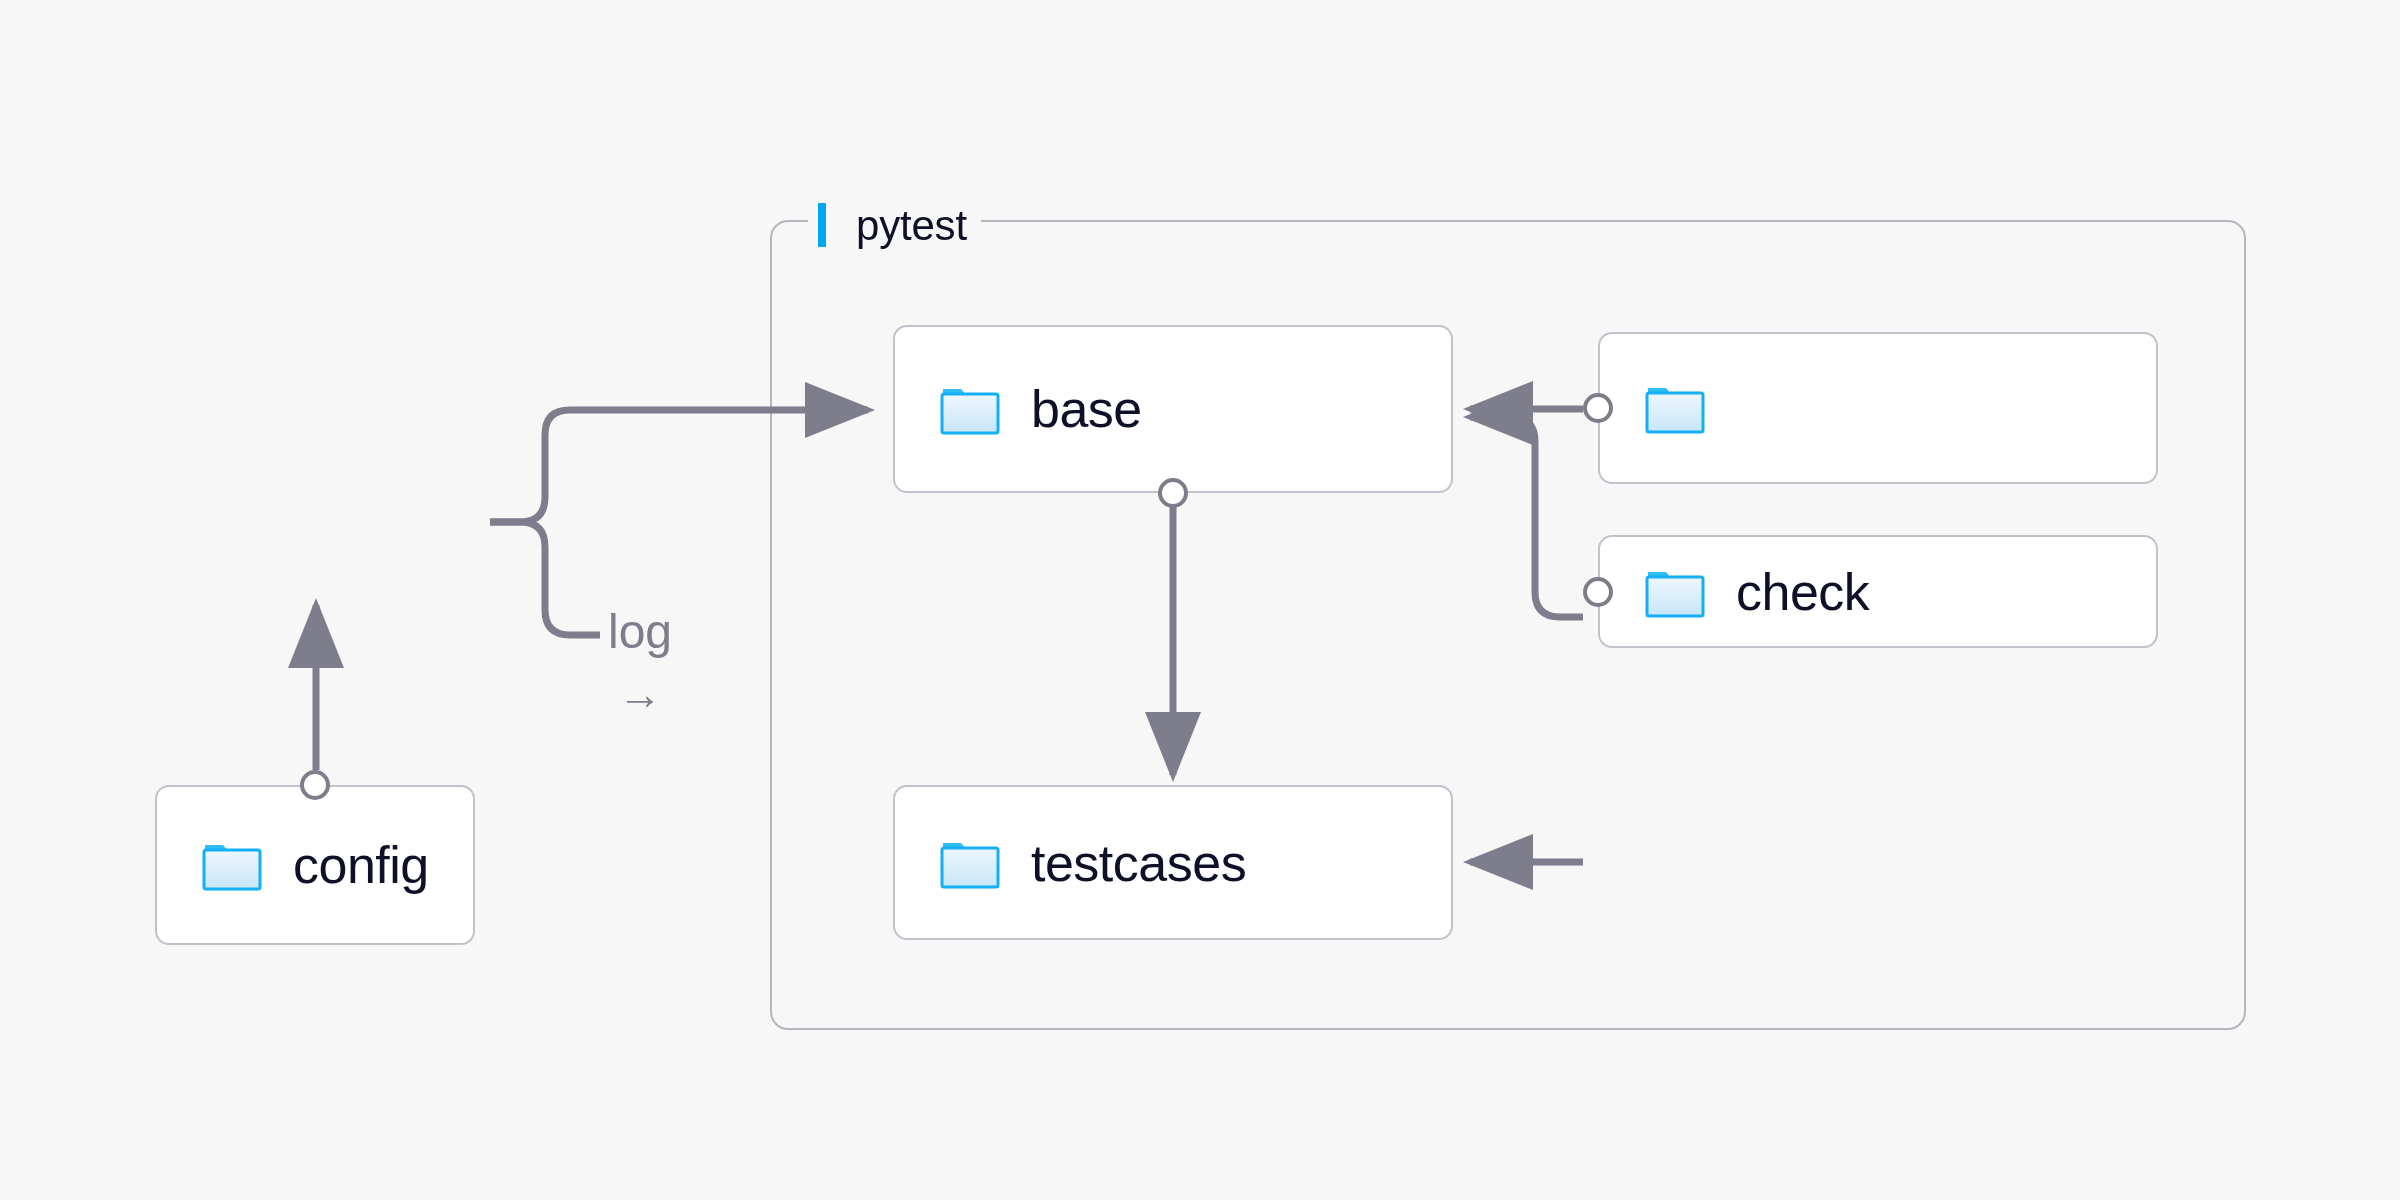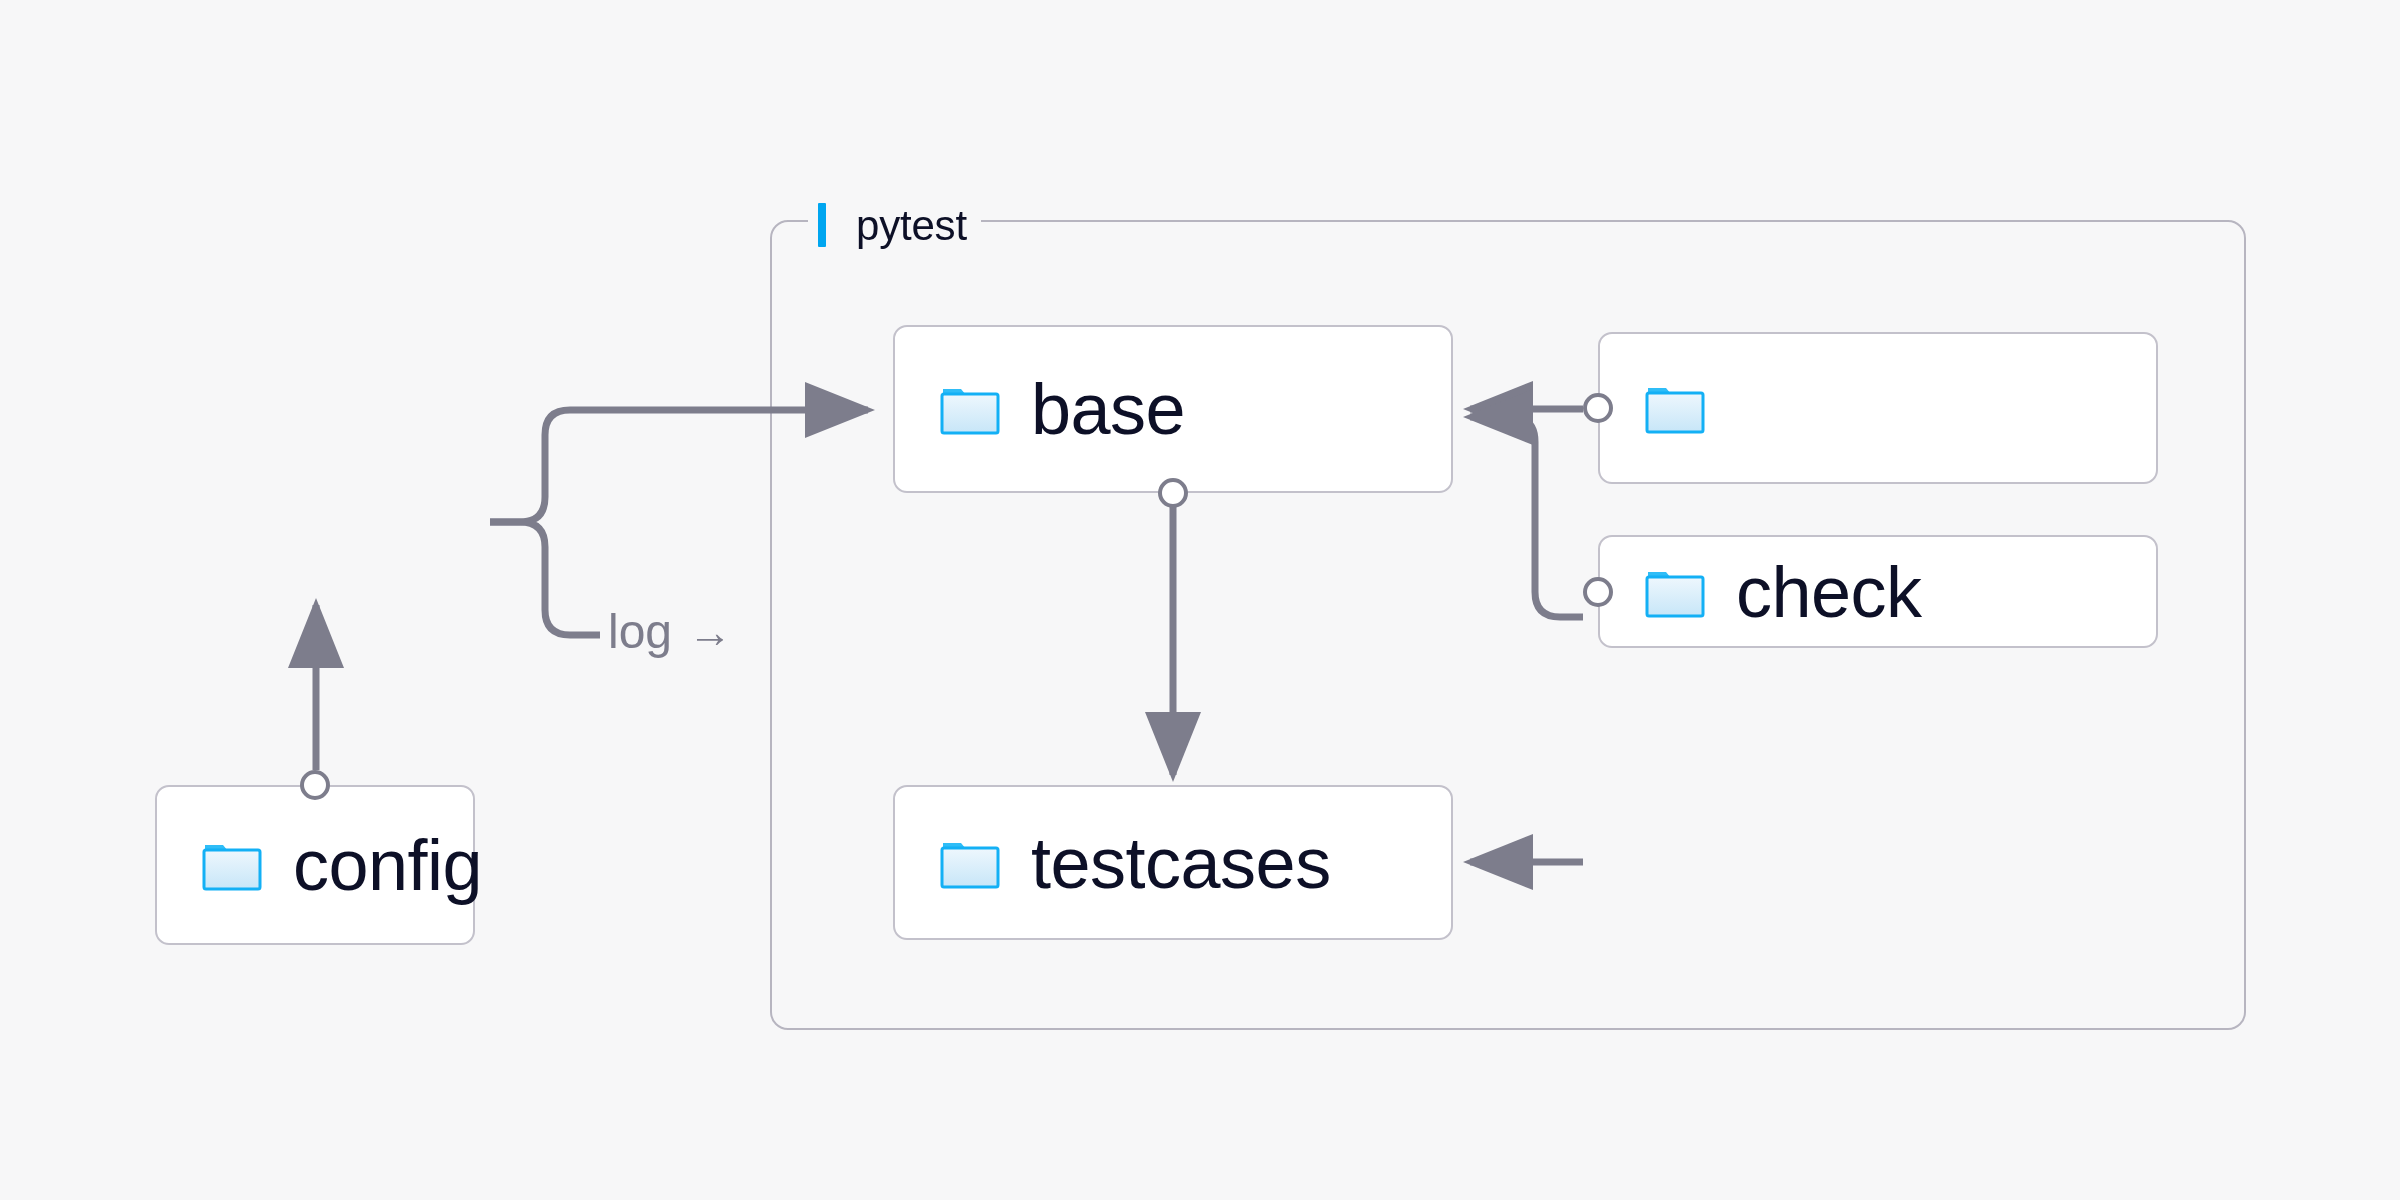--- a/index.html
+++ b/index.html
@@ -55,21 +55,21 @@
     background: #ffffff;
     border: 2px solid #c3c1cb;
     border-radius: 14px;
     box-sizing: border-box;
     display: flex;
     align-items: center;
     padding-left: 44px;
     gap: 30px;
   }
   .node-label {
-    font-size: 72px;
+    font-size: 52px;
     color: #0d1027;
     letter-spacing: -0.5px;
     white-space: nowrap;
     line-height: 1;
   }
 
   
   .folder-icon {
     flex: 0 0 auto;
     width: 62px;
@@ -101,20 +101,21 @@
     z-index: 3;
   }
 
   
   .edge-label {
     position: absolute;
     display: flex;
     align-items: center;
     gap: 16px;
     z-index: 5;
+    flex-direction: column;
   }
   .edge-label-text {
     font-size: 48px;
     color: #7d7d8c;
     line-height: 1;
     white-space: nowrap;
   }
   .edge-label-arrow {
     font-size: 44px;
     color: #7d7d8c;

